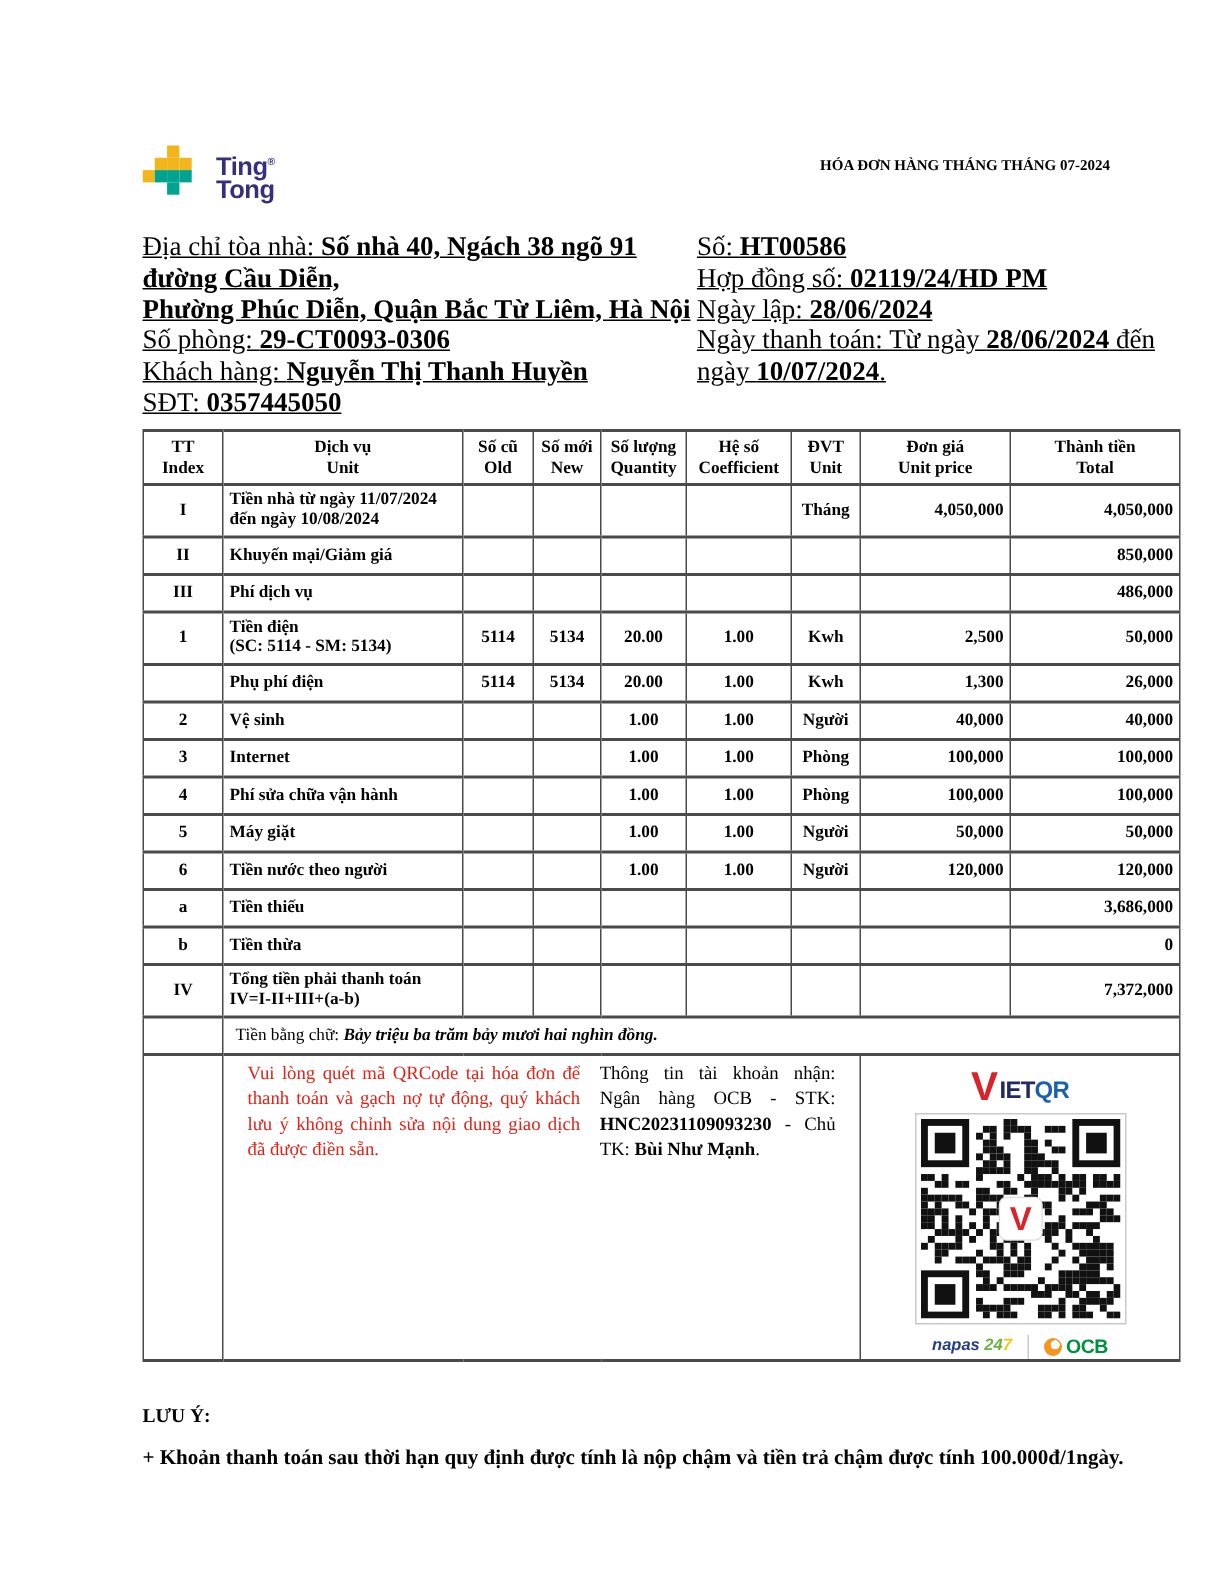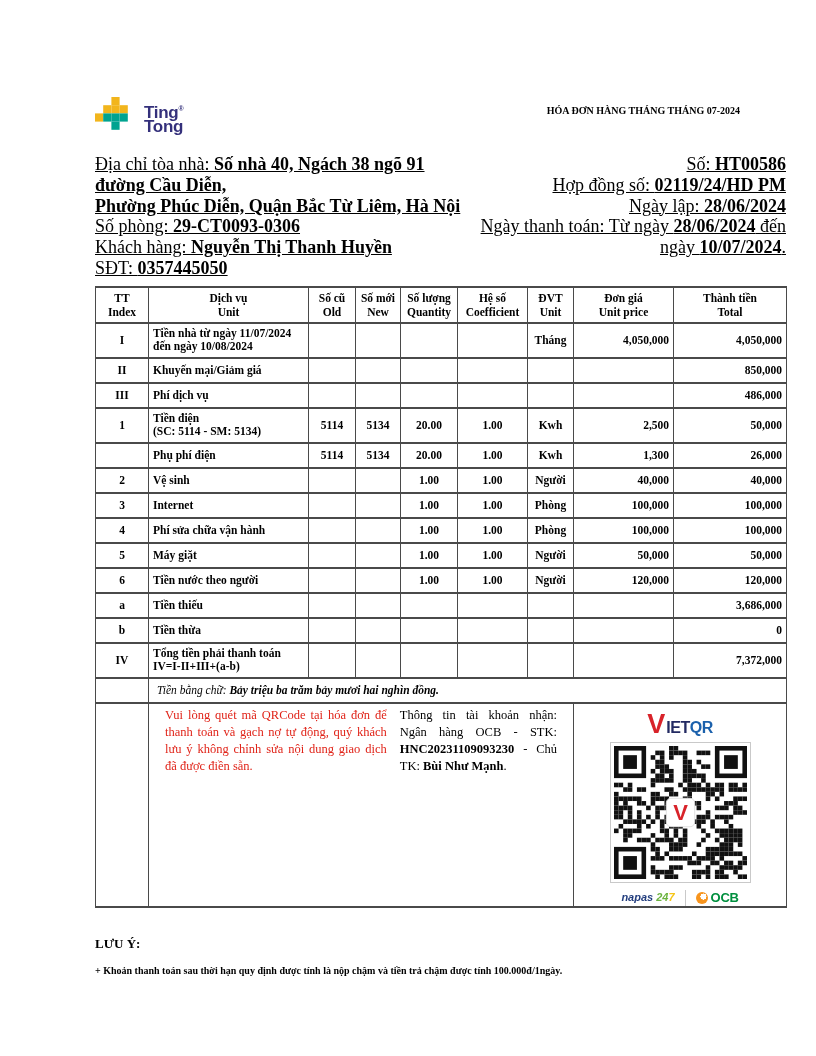--- a/index.html
+++ b/index.html
@@ -26,21 +26,21 @@
   .logo-text .reg{font-size:7px;vertical-align:super;}
   .title{
     margin-left:auto;margin-right:46px;margin-top:6px;
     width:300px;text-align:right;
     font-weight:bold;font-size:10px;line-height:19px;
   }
 
   
   .info{display:flex;margin-top:14px;font-size:18px;line-height:20.8px;text-decoration:underline;}
   .info-left{flex:1.15;}
-  .info-right{flex:1;text-align:right;}
+  .info-right{flex:1;}
   .b{font-weight:bold;}
 
   
   table.inv{
     margin-top:7px;
     border-collapse:collapse;table-layout:fixed;width:691px;
     font-size:11.5px;
   }
   table.inv th, table.inv td{
     border:1px solid #4a4a4a;
@@ -50,21 +50,21 @@
     box-sizing:border-box;
     font-weight:bold;
   }
   table.inv th{height:34px;text-align:center;line-height:14px;}
   table.inv td{height:25px;line-height:13.5px;}
   td.al-c{text-align:center;}
   td.al-r{text-align:right;padding-right:7px;}
   td.al-l{text-align:left;padding-left:8px;}
   td.svc{white-space:pre-line;}
   .words-row td{height:26px;}
-  .words-label{font-style:italic;font-weight:normal;padding-left:4px;text-align:right;}
+  .words-label{font-weight:normal;padding-left:4px;text-align:right;}
   .words-value{font-style:italic;font-weight:bold;}
 
   
   .pay-cell{height:203px !important;}
   .pay-inner{
     display:flex;flex-direction:row;justify-content:center;
     height:100%;padding:0 12px;gap:13px;
     font-weight:normal;font-size:12.5px;line-height:17px;text-align:justify;
   }
   .pay-notice{color:#e02318;}
@@ -88,21 +88,21 @@
   .ocb-mark{
     width:12px;height:12px;border-radius:50%;
     background:radial-gradient(circle at 62% 38%, #ffffff 0 28%, #f7941d 30% 100%);
     display:inline-block;
   }
   .ocb-text{color:#008f3e;font-weight:800;font-size:13px;letter-spacing:-0.3px;}
 
   
   .footer{margin-top:28px;}
   .footer-title{font-weight:bold;font-size:13px;}
-  .footer-line{font-weight:bold;font-size:10px;margin-top:13px;}
+  .footer-line{font-weight:bold;font-size:14px;margin-top:13px;}
 </style>
 </head>
 <body>
 
 <div class="page">
   <div class="content">
 
     <div class="header">
       <div class="logo">
         <svg width="41" height="45" viewBox="0 0 45 45">

